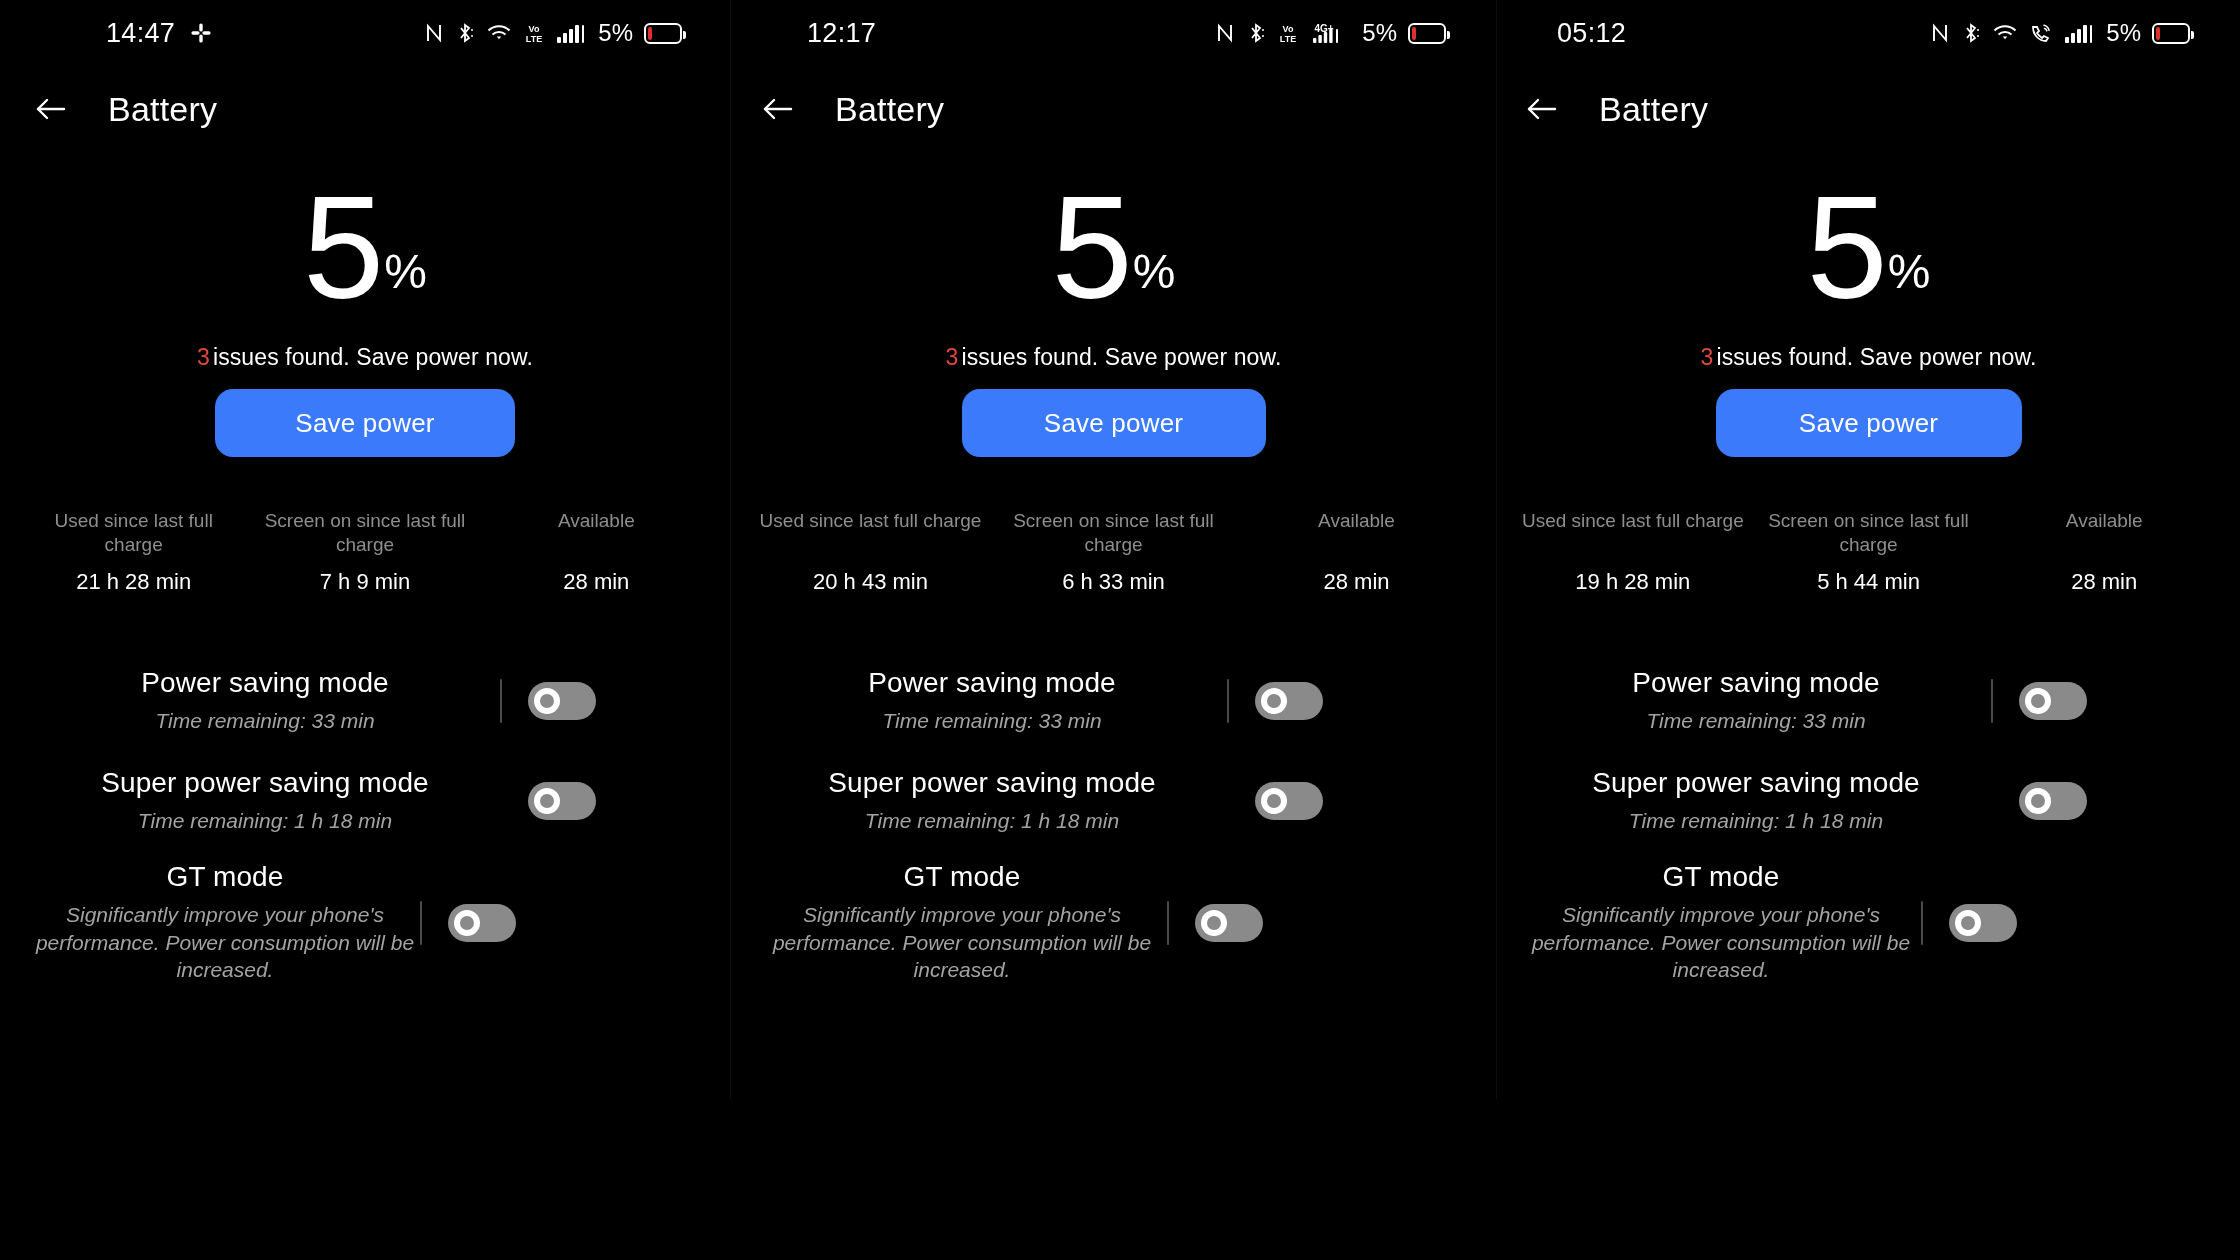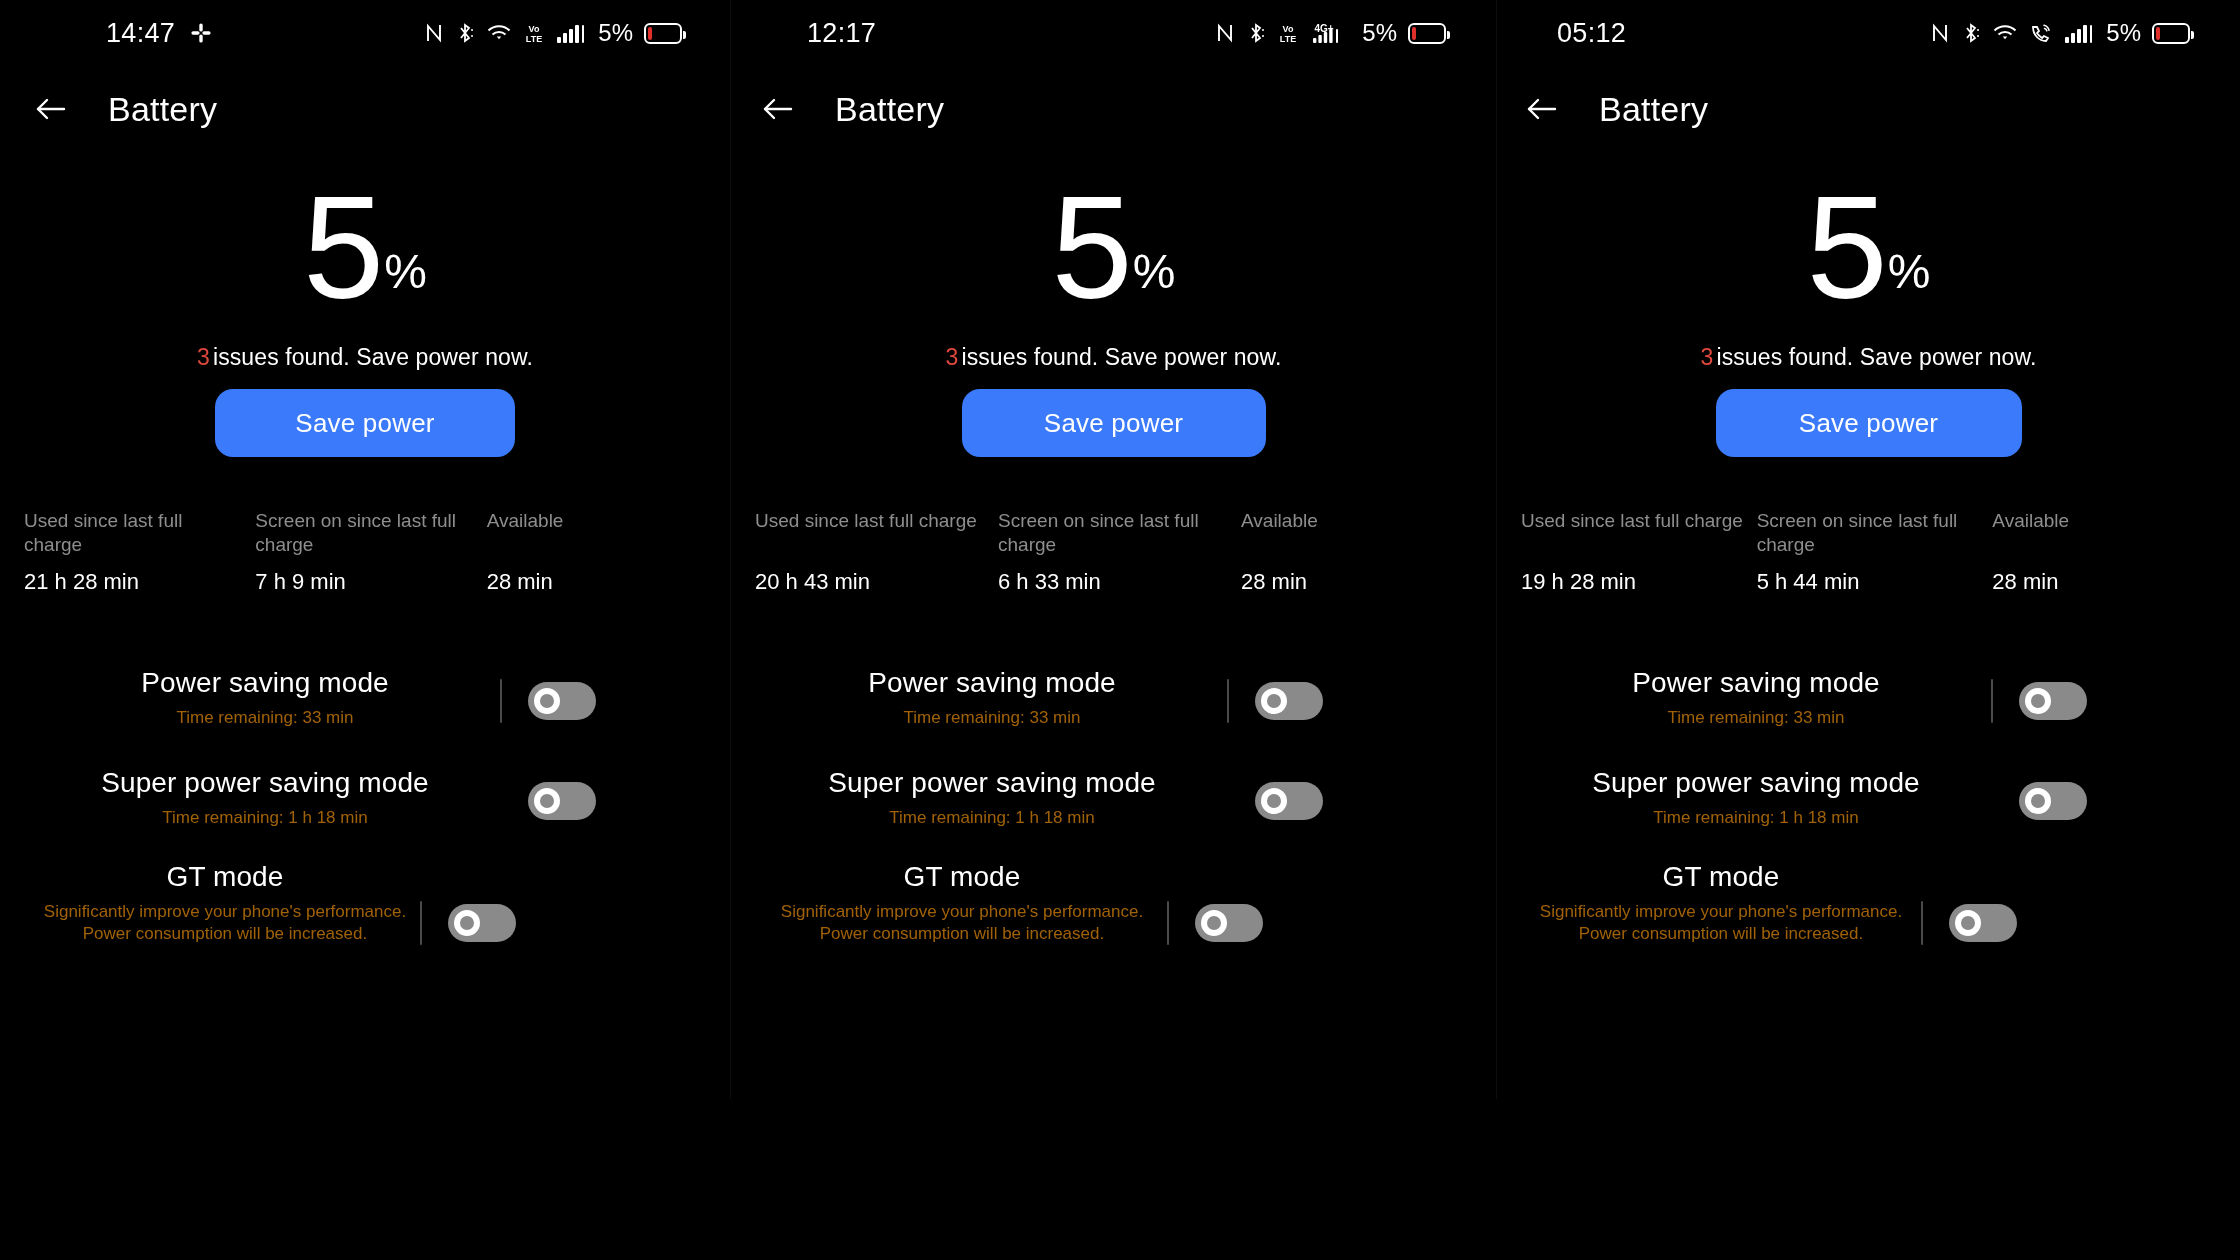--- a/index.html
+++ b/index.html
@@ -186,21 +186,21 @@
 
   
   .stats {
     display: flex;
     margin-top: 52px;
     padding: 0 18px;
     box-sizing: border-box;
   }
   .stat {
     flex: 1 1 0;
-    text-align: left;
+    text-align: center;
     padding: 0 6px;
     box-sizing: border-box;
   }
   .stat-label {
     color: #8e8e8e;
     font-size: 19px;
     line-height: 1.25;
     min-height: 48px;
   }
   .stat-value {
@@ -227,24 +227,25 @@
     padding-top: 2px;
     max-width: 470px;
     text-align: center;
   }
   .row-title {
     color: #ffffff;
     font-size: 28px;
     letter-spacing: 0.1px;
   }
   .row-sub {
-    color: #a16207;
-    font-size: 17px;
+    color: #a3a3a3;
+    font-size: 21px;
     margin-top: 8px;
     line-height: 1.32;
+    font-style: italic;
   }
   .row-ctrl {
     flex: 0 0 auto;
     display: flex;
     align-items: center;
     gap: 26px;
     padding-top: 14px;
   }
   .divider {
     width: 2px;

